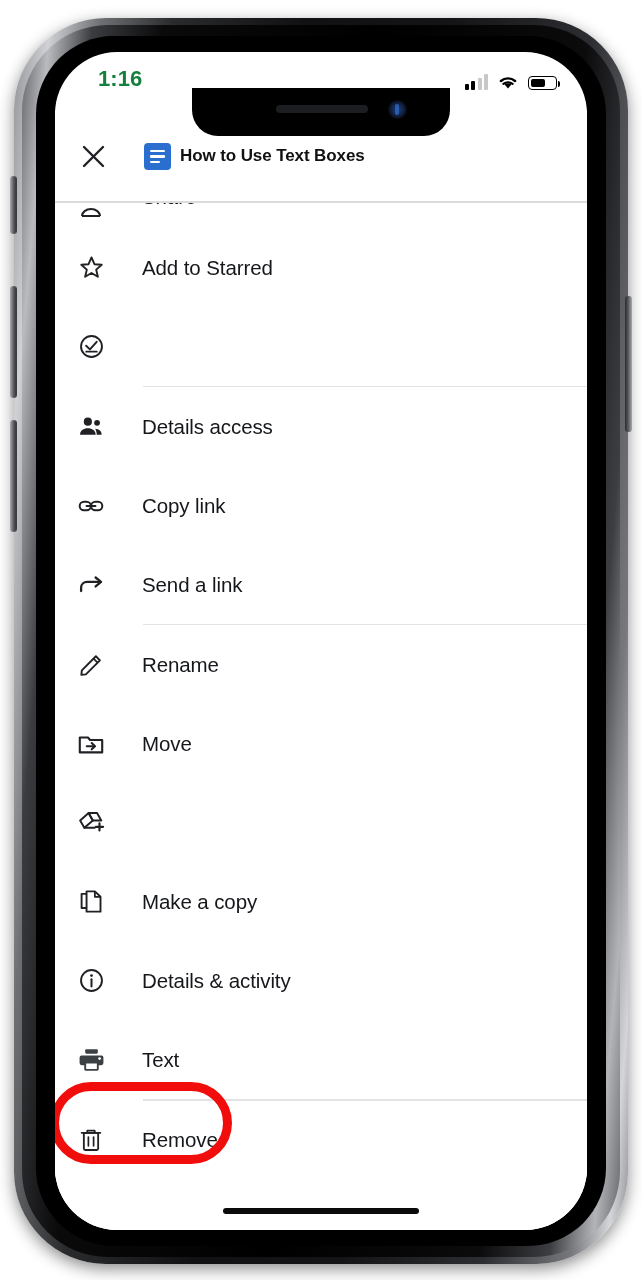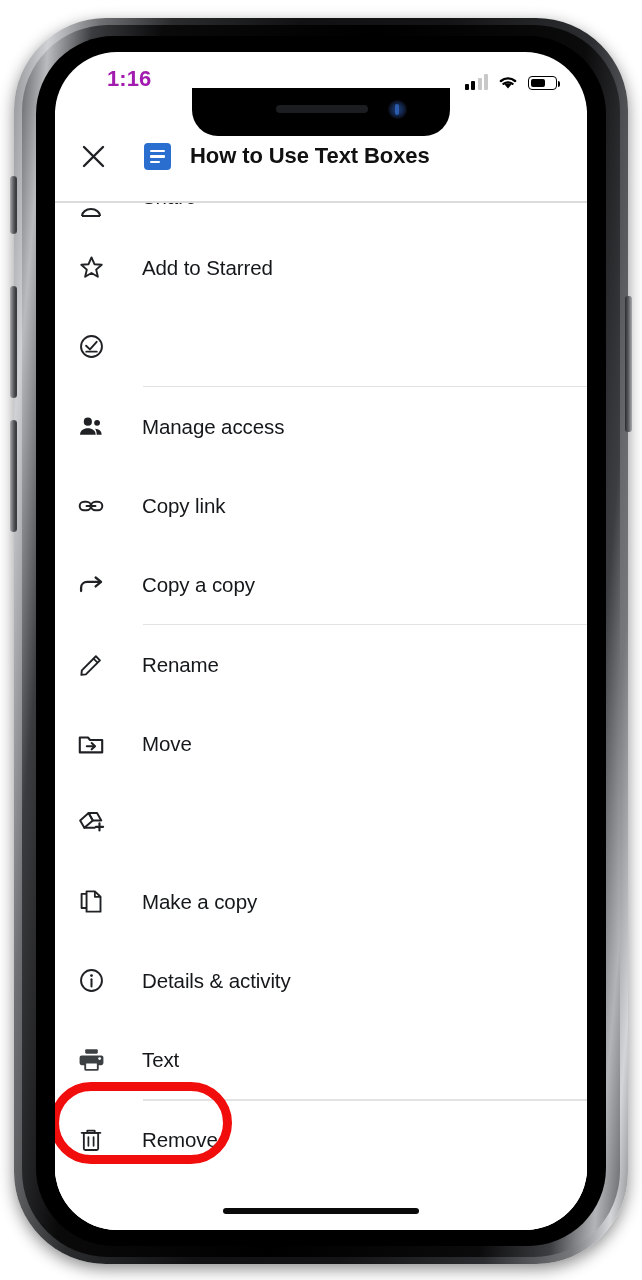--- a/index.html
+++ b/index.html
@@ -66,22 +66,22 @@
   .mute{ top:176px; height:58px; }
   .volup{ top:286px; height:112px; }
   .voldn{ top:420px; height:112px; }
   .power{ top:296px; height:136px; }
 
   
   .statusbar{
     position:absolute; left:0; top:0; width:532px; height:58px; z-index:50;
   }
   .clock{
-    position:absolute; left:52px; top:14px;
-    font-size:22px; font-weight:bold; color:#a21caf; letter-spacing:.1px;
+    position:absolute; left:43px; top:14px;
+    font-size:22px; font-weight:bold; color:#15803d; letter-spacing:.1px;
   }
   .status-right{
     position:absolute; right:30px; top:16px;
     display:flex; align-items:flex-end; gap:9px; height:22px;
   }
   .bars{ display:flex; align-items:flex-end; gap:2.5px; height:16px; }
   .bars i{ display:block; width:4px; border-radius:1px; background:#c8c8c8; }
   .bars i.on{ background:#000; }
   .bars i:nth-child(1){ height:6px; }
   .bars i:nth-child(2){ height:9px; }
@@ -112,21 +112,21 @@
     background:#2a6ed0; position:relative; flex:none;
   }
   .docs-ico i{
     position:absolute; left:6px; display:block; height:2.6px;
     background:#fff; border-radius:1px;
   }
   .docs-ico i:nth-child(1){ top:7px;  width:15px; }
   .docs-ico i:nth-child(2){ top:12.5px; width:15px; }
   .docs-ico i:nth-child(3){ top:18px; width:10px; }
   .doc-title{
-    margin-left:19px; font-size:22px; font-weight:bold; color:#111;
+    margin-left:9px; font-size:17px; font-weight:bold; color:#111;
     white-space:nowrap; letter-spacing:-.1px;
   }
   .appbar-sep{
     position:absolute; left:0; top:149px; width:532px; height:1.6px;
     background:#dcdcdc; z-index:31;
   }
 
   
   .menu{
     position:absolute; left:0; top:150px; width:532px; bottom:0;
@@ -256,42 +256,42 @@
 
       <div class="row">
         <div class="ico">
           <svg width="28" height="28" viewBox="0 0 24 24">
             <circle cx="9.3" cy="7.4" r="3.5" fill="#202124"></circle>
             <path d="M2.6 18.6 c0-3.6 3-5.6 6.7-5.6 s6.7 2 6.7 5.6 z" fill="#202124"></path>
             <circle cx="17.2" cy="8.4" r="2.5" fill="#202124"></circle>
             <path d="M15.5 13.6 c3.2 .1 5.6 1.8 5.6 5 h-4.2 c0-1.9-.5-3.6-1.4-5z" fill="#202124"></path>
           </svg>
         </div>
-        <div class="lbl">Manage access</div>
+        <div class="lbl">Details access</div>
       </div>
 
       <div class="row">
         <div class="ico">
           <svg width="28" height="28" viewBox="0 0 24 24">
             <rect x="2.3" y="8.3" width="9.6" height="7.4" rx="3.7" fill="none" stroke="#202124" stroke-width="1.7"></rect>
             <rect x="12.1" y="8.3" width="9.6" height="7.4" rx="3.7" fill="none" stroke="#202124" stroke-width="1.7"></rect>
             <path d="M8.2 12 h7.6" stroke="#202124" stroke-width="1.7" stroke-linecap="round"></path>
           </svg>
         </div>
         <div class="lbl">Copy link</div>
       </div>
 
       <div class="row">
         <div class="ico">
           <svg width="29" height="29" viewBox="0 0 24 24">
             <path d="M3.4 17.4 v-2.8 c0-2.7 2.2-4.7 5-4.7 h10.4" fill="none" stroke="#202124" stroke-width="1.9" stroke-linecap="round" stroke-linejoin="round"></path>
             <path d="M15.4 6.2 L19.9 9.9 15.4 13.6" fill="none" stroke="#202124" stroke-width="1.9" stroke-linecap="round" stroke-linejoin="round"></path>
           </svg>
         </div>
-        <div class="lbl">Copy a copy</div>
+        <div class="lbl">Send a link</div>
       </div>
       <div class="divider"></div>
 
       <div class="row">
         <div class="ico">
           <svg width="27" height="27" viewBox="0 0 24 24">
             <path d="M3.4 17.2 L15.9 4.7 l3.6 3.6 L7 20.8 3.0 21.2 Z" fill="none" stroke="#202124" stroke-width="1.7" stroke-linejoin="round"></path>
             <path d="M13.8 6.8 l3.6 3.6" stroke="#202124" stroke-width="1.5"></path>
           </svg>
         </div>

